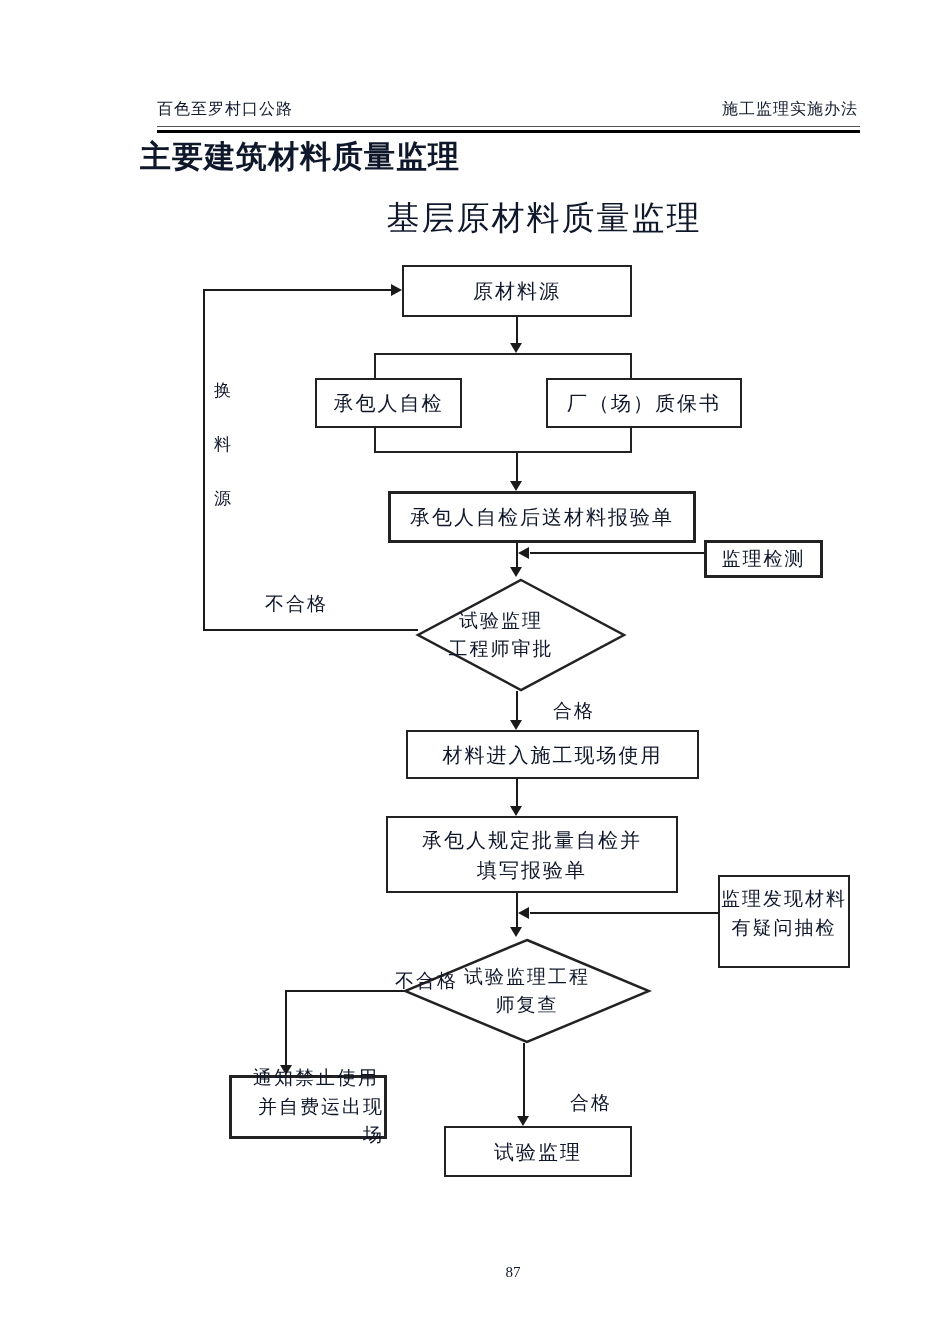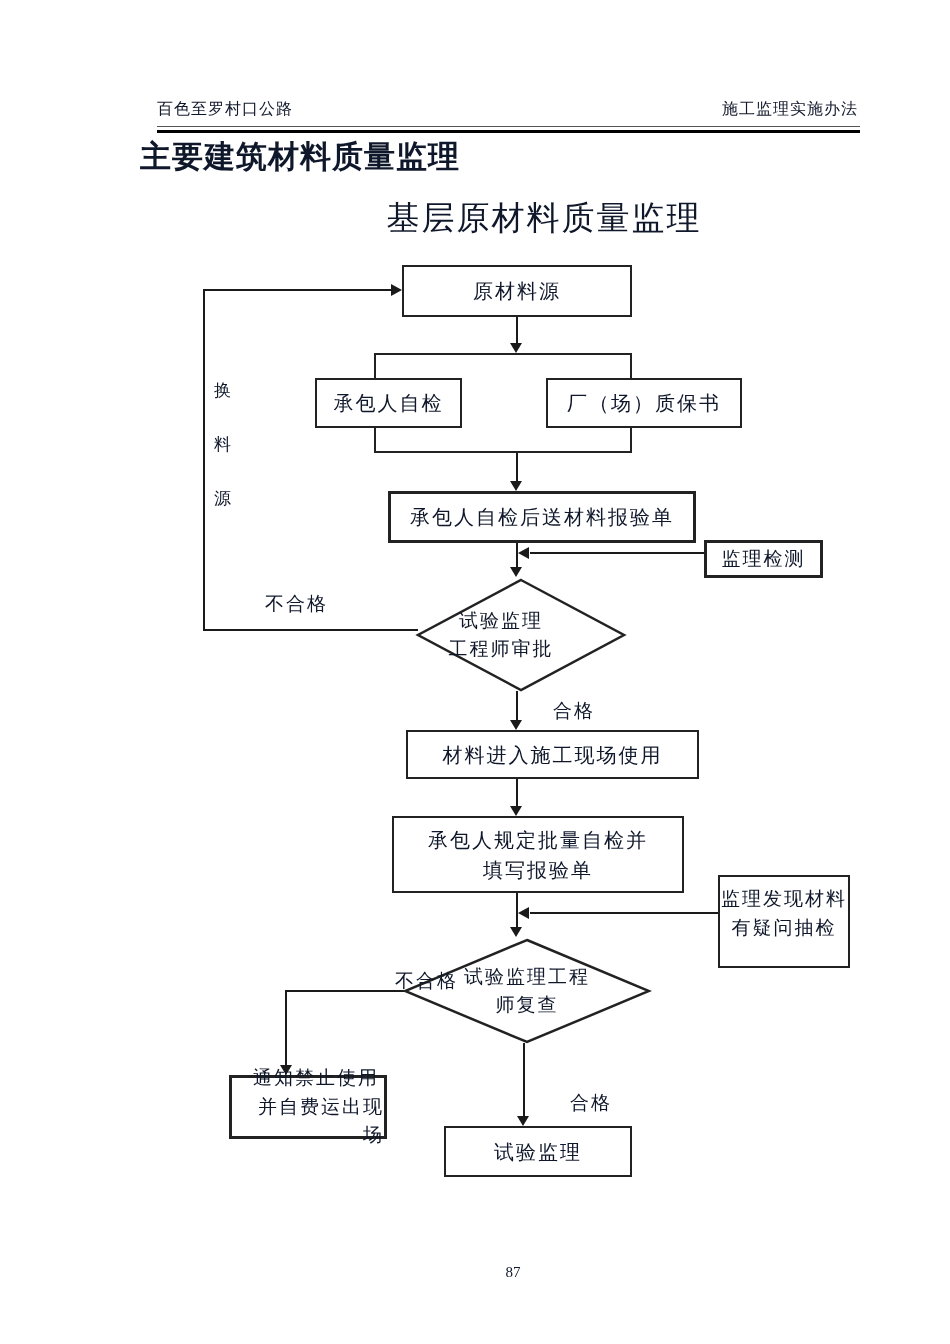--- a/index.html
+++ b/index.html
@@ -117,21 +117,21 @@
     <span>工程师审批</span>
   </div>
 
   <div class="lbl" style="left:240px;top:591px;">不合格</div>
   <div class="lbl" style="left:528px;top:698px;">合格</div>
 
   <div class="fbox" style="left:386px;top:730px;width:293px;height:49px;margin-left:20px;">
     <span>材料进入施工现场使用</span>
   </div>
 
-  <div class="fbox" style="left:386px;top:816px;width:292px;height:77px;margin-left:6px;">
+  <div class="fbox" style="left:386px;top:816px;width:292px;height:77px;">
     <span>承包人规定批量自检并</span>
     <span>填写报验单</span>
   </div>
 
   <div class="fbox" style="left:718px;top:875px;width:132px;height:93px;font-size:19px;justify-content:flex-start;padding-top:8px;">
     <span>监理发现材料</span>
     <span>有疑问抽检</span>
   </div>
 
   <svg class="dia" style="left:402px;top:937px;" width="250" height="108" viewBox="0 0 250 108">

